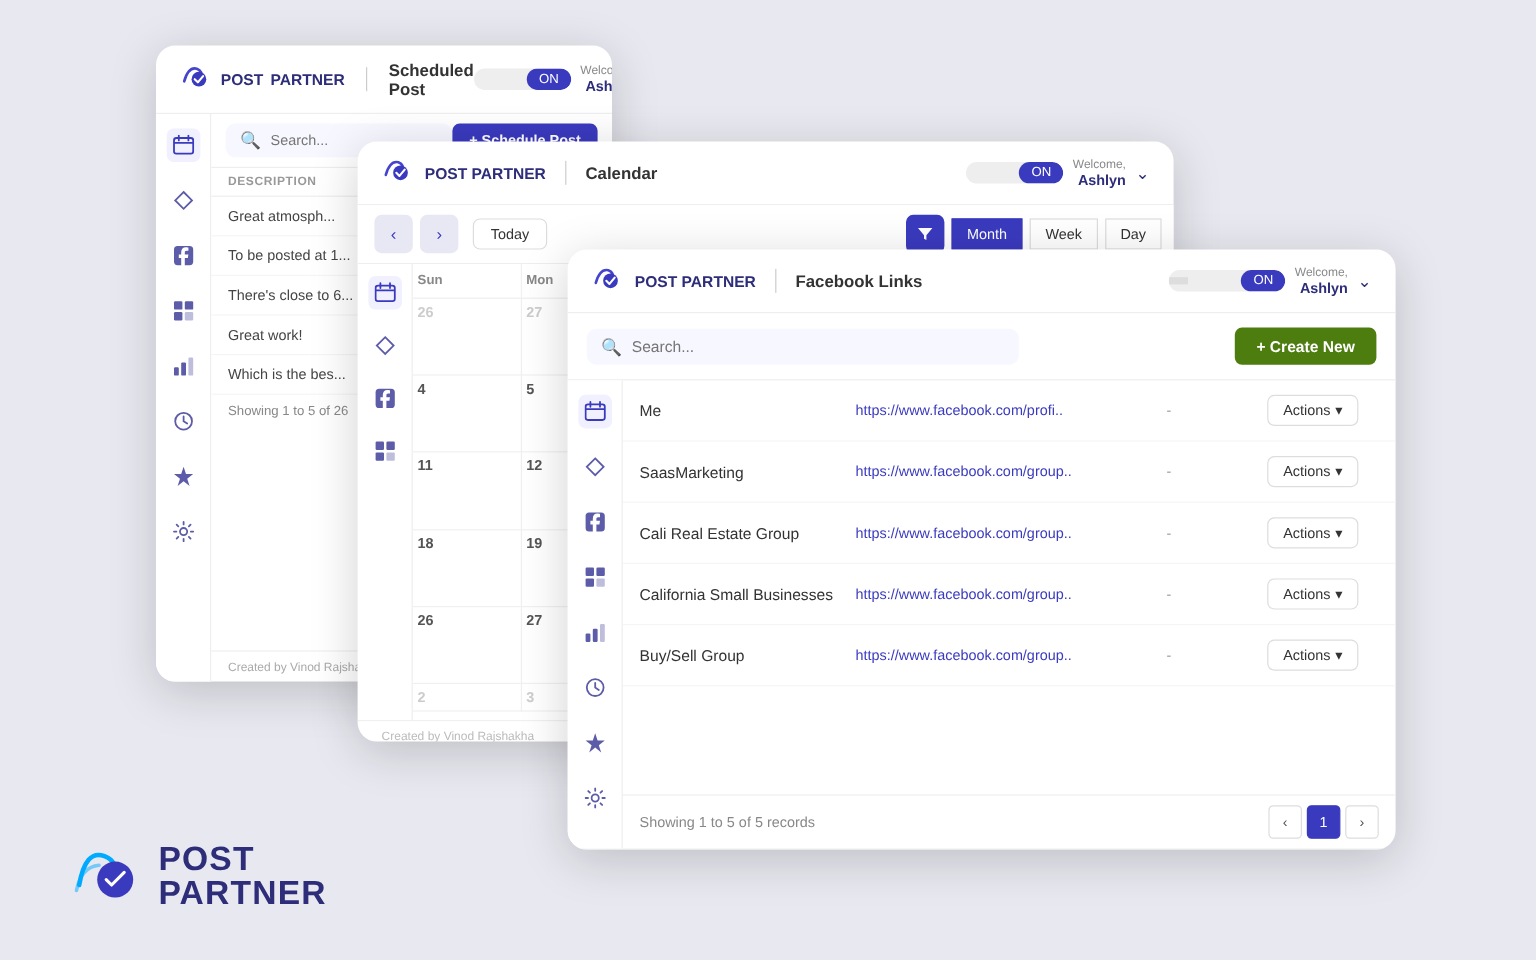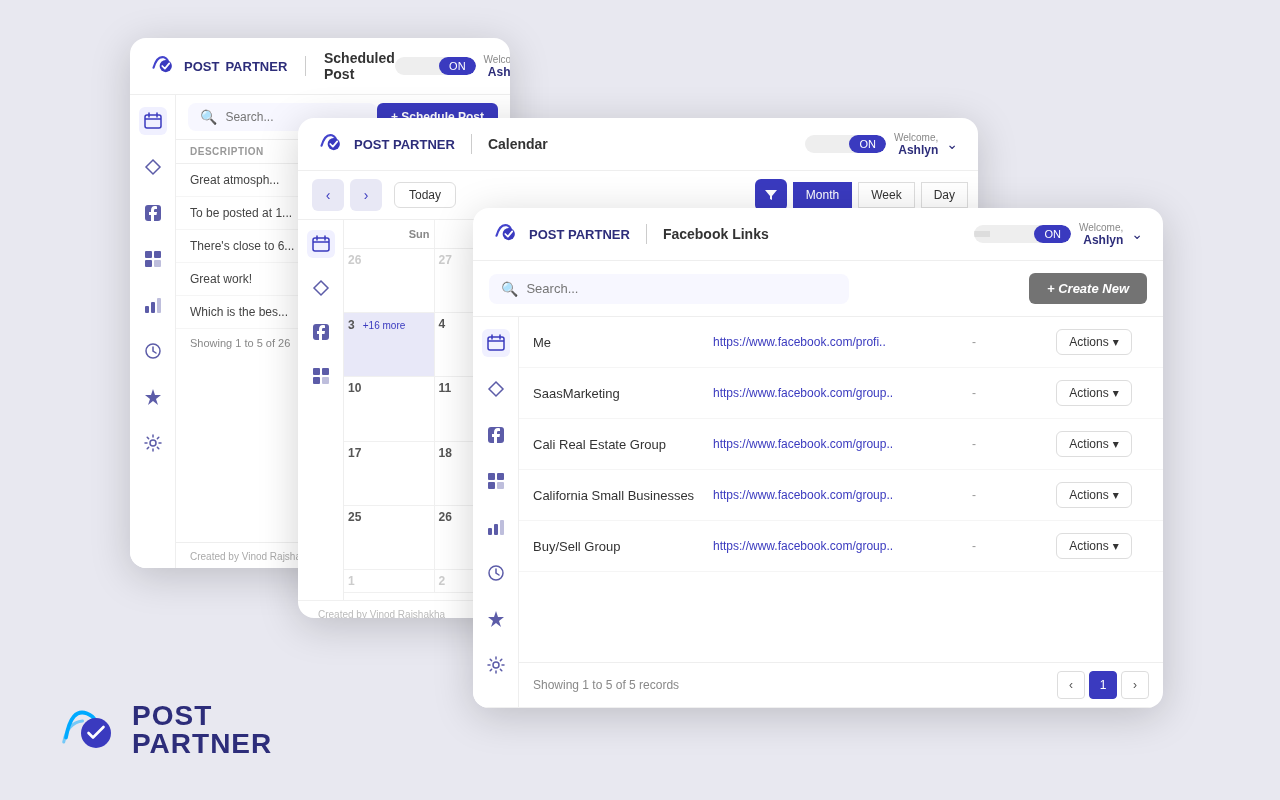--- a/index.html
+++ b/index.html
@@ -243,21 +243,21 @@
     .cal-grid {
       flex: 1;
       overflow: hidden;
     }
     .cal-days-header {
       display: grid;
       grid-template-columns: repeat(7, 1fr);
       border-bottom: 1px solid #eee;
     }
     .cal-day-name {
-      text-align: right;
+      text-align: left;
       padding: 8px 4px;
       font-size: 11px;
       color: #888;
       font-weight: 600;
       border-right: 1px solid #f0f0f0;
     }
     .cal-body {
       display: grid;
       grid-template-columns: repeat(7, 1fr);
       grid-template-rows: repeat(5, 1fr);
@@ -304,32 +304,31 @@
       border-bottom: 1px solid #eee;
     }
     .win3-toolbar {
       display: flex;
       align-items: center;
       justify-content: space-between;
       padding: 12px 16px;
       border-bottom: 1px solid #eee;
     }
     .create-new-btn {
-      background: #737373;
+      background: #4d7c0f;
       color: #fff;
       border: none;
       border-radius: 6px;
       padding: 8px 18px;
       font-size: 13px;
       font-weight: 600;
       cursor: pointer;
       display: flex;
       align-items: center;
       gap: 6px;
-      font-style: italic;
     }
     .win3-body {
       display: flex;
       height: calc(100% - 110px);
     }
     .win3-sidebar {
       width: 46px;
       background: #fff;
       border-right: 1px solid #eee;
       display: flex;
@@ -640,24 +639,20 @@
       <div class="cal-body">
 
         <div class="cal-cell other-month"><span class="date-num">26</span></div>
         <div class="cal-cell other-month"><span class="date-num">27</span></div>
         <div class="cal-cell other-month"><span class="date-num">28</span></div>
         <div class="cal-cell other-month"><span class="date-num">29</span></div>
         <div class="cal-cell other-month"><span class="date-num">30</span></div>
         <div class="cal-cell"><span class="date-num">1</span></div>
         <div class="cal-cell"><span class="date-num">2</span></div>
 
-        <div class="cal-cell" style="background:#e8e8f8;">
-          <span class="date-num">3</span>
-          <span class="cal-more-badge">+16 more</span>
-        </div>
         <div class="cal-cell"><span class="date-num">4</span></div>
         <div class="cal-cell"><span class="date-num">5</span></div>
         <div class="cal-cell"><span class="date-num">6</span></div>
         <div class="cal-cell"><span class="date-num">7</span></div>
         <div class="cal-cell"><span class="date-num">8</span></div>
         <div class="cal-cell"><span class="date-num">9</span></div>
 
         <div class="cal-cell"><span class="date-num">10</span></div>
         <div class="cal-cell"><span class="date-num">11</span></div>
         <div class="cal-cell"><span class="date-num">12</span></div>

